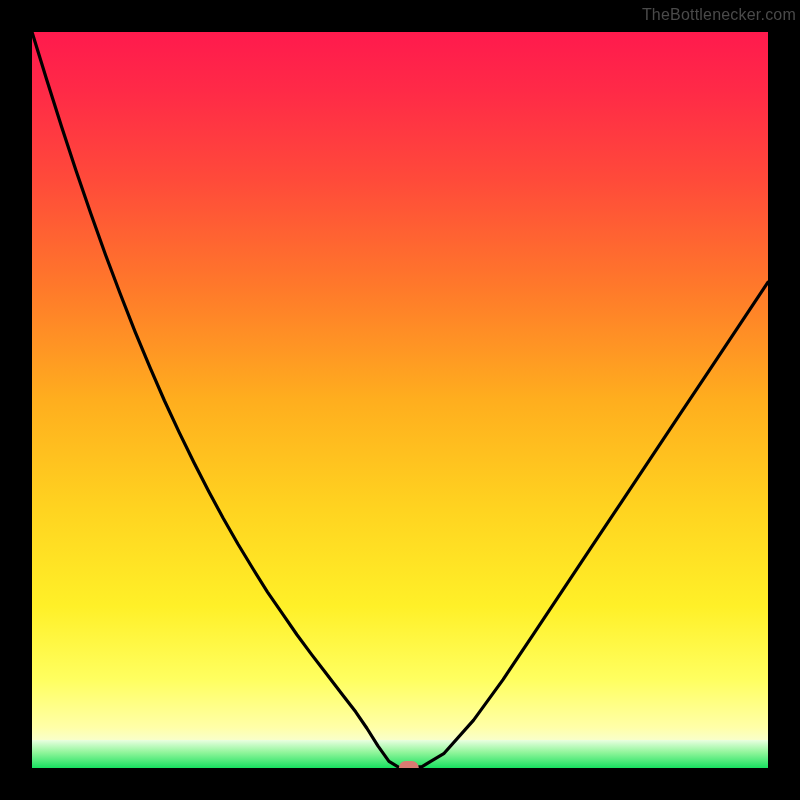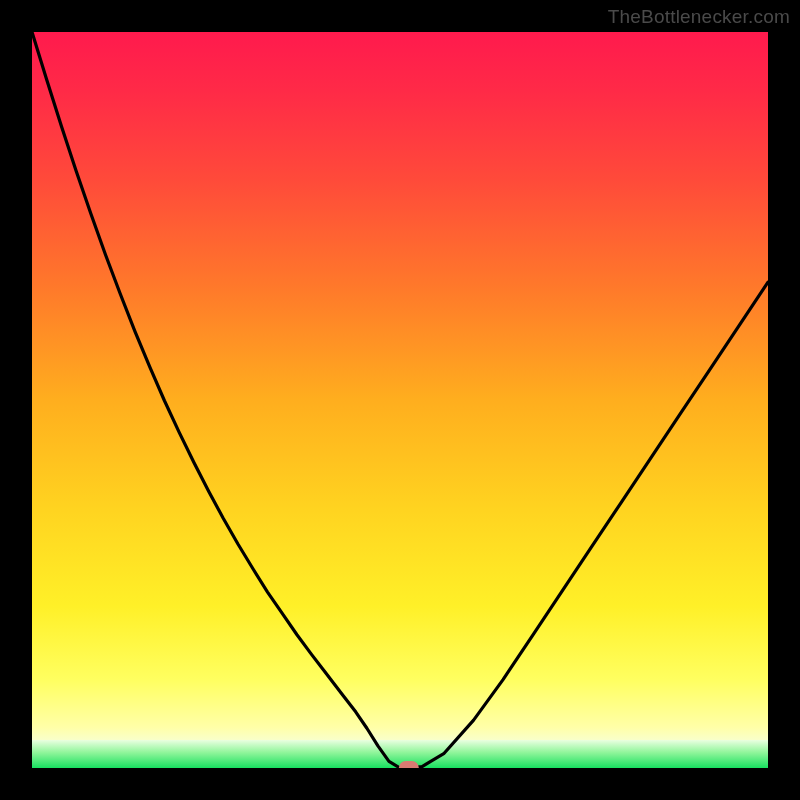--- a/index.html
+++ b/index.html
@@ -13,23 +13,23 @@
   }
   .frame {
     position: relative;
     width: 800px;
     height: 800px;
     background: #000;
   }
   .watermark {
     position: absolute;
     top: 6px;
-    right: 10px;
+    right: 4px;
     color: #4a4a4a;
-    font-size: 19px;
+    font-size: 16px;
     font-weight: 500;
     letter-spacing: 0.2px;
     z-index: 5;
   }
   .plot {
     position: absolute;
     left: 32px;
     top: 32px;
     width: 736px;
     height: 736px;

